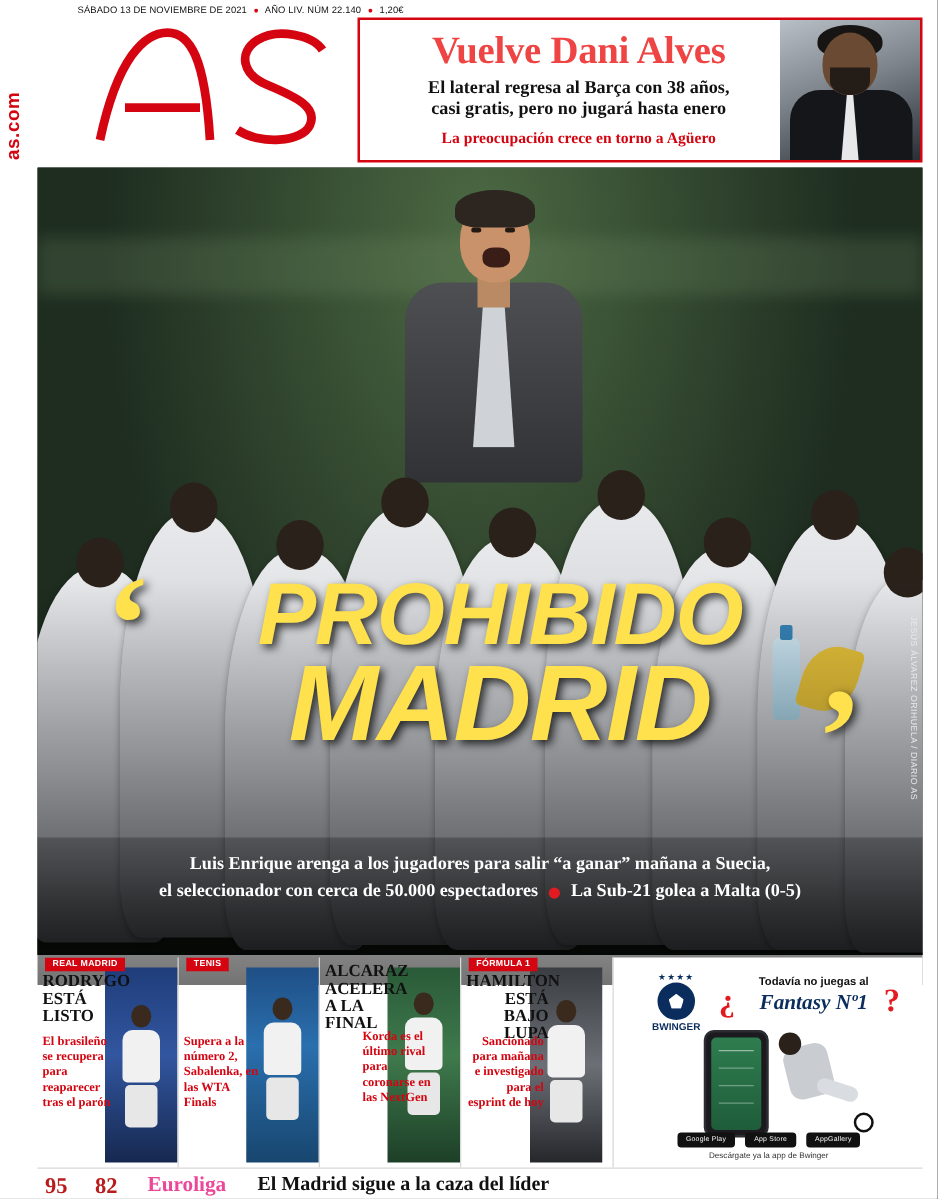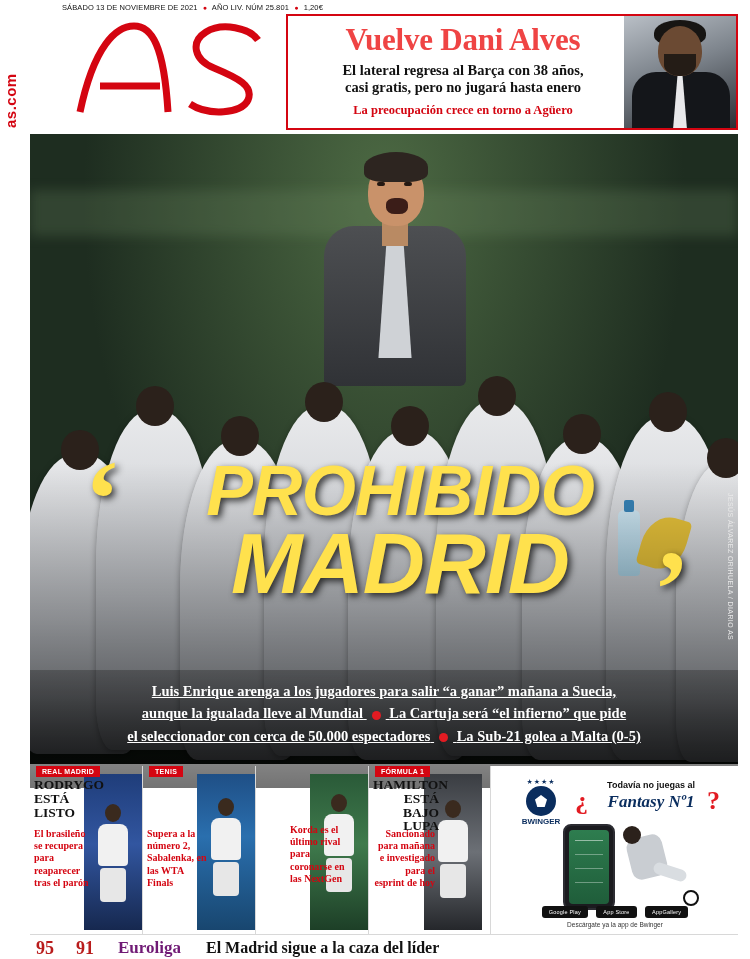--- a/index.html
+++ b/index.html
@@ -176,21 +176,21 @@
   }
   .quote-open { left: 54px; top: 310px; }
   .quote-close { right: 48px; top: 400px; }
 
   
   .leadtext {
     position: absolute; left: 30px; bottom: 0; width: 708px; height: 118px;
     background: linear-gradient(180deg, rgba(0,0,0,.25), rgba(0,0,0,.55));
     color: #fff; text-align: center; padding-top: 10px;
     font-family: "Liberation Serif", serif; font-weight: bold;
-    font-size: 14.5px; line-height: 1.55; text-decoration: underline;
+    font-size: 14.5px; line-height: 1.55;
   }
   .leadtext .dot {
     display: inline-block; width: 9px; height: 9px; border-radius: 50%;
     background: #e21b22; margin: 0 5px; vertical-align: middle;
   }
 
   
   .bottom {
     position: absolute; left: 30px; top: 766px; width: 708px; height: 168px;
   }
@@ -294,36 +294,36 @@
   .euro {
     position: absolute; left: 30px; top: 934px; width: 708px; height: 25px;
     border-top: 1px solid #d8d8d8;
   }
   .score {
     position: absolute; left: 6px; top: 3px;
     font-family: "Liberation Serif", serif; font-weight: bold; font-size: 18px; color: #b91c1c;
   }
   .euro .lg {
     position: absolute; left: 88px; top: 3px;
-    font-family: "Liberation Serif", serif; font-weight: bold; font-size: 17px; color: #701a75;
+    font-family: "Liberation Serif", serif; font-weight: bold; font-size: 17px; color: #ec4899;
   }
   .euro .txt {
     position: absolute; left: 176px; top: 4px;
     font-family: "Liberation Serif", serif; font-weight: bold; font-size: 16px; color: #111;
   }
 </style>
 </head>
 <body>
 
 <div class="page">
 
   <div class="topstrip">
     <span>SÁBADO 13 DE NOVIEMBRE DE 2021</span>
     <span class="sep">●</span>
-    <span>AÑO LIV. NÚM 25.801</span>
+    <span>AÑO LIV. NÚM 22.140</span>
     <span class="sep">●</span>
     <span>1,20€</span>
   </div>
 
   <div class="vertical-brand">as.com</div>
 
   <div class="as-logo">
     <svg width="200" height="108" viewBox="0 0 200 108" xmlns="http://www.w3.org/2000/svg" aria-hidden="true">
       <g fill="none" stroke="#d40511" stroke-width="7">
         <path d="M8 96 C 22 30, 44 10, 62 10 C 80 10, 92 30, 96 96"></path>
@@ -406,25 +406,20 @@
     <div class="bighead">
       <div class="l1">PROHIBIDO</div>
       <div class="l2">MADRID</div>
     </div>
 
     <div class="credit">JESÚS ÁLVAREZ ORIHUELA / DIARIO AS</div>
   </div>
 
   <div class="leadtext" style="top:670px;bottom:auto;">
     <div>Luis Enrique arenga a los jugadores para salir “a ganar” mañana a Suecia,</div>
-    <div>
-      <span>aunque la igualada lleve al Mundial</span>
-      <span class="dot"></span>
-      <span>La Cartuja será “el infierno” que pide</span>
-    </div>
     <div>
       <span>el seleccionador con cerca de 50.000 espectadores</span>
       <span class="dot"></span>
       <span>La Sub-21 golea a Malta (0-5)</span>
     </div>
   </div>
 
   <div class="bottom">
     <div class="cols">
 
@@ -447,20 +442,21 @@
         <div class="cimg img-badosa">
           <div class="figure" style="top:24px;">
               <div class="fhead"></div>
               <div class="fbody"></div>
               <div class="flegs"></div>
             </div>
         </div>
       </div>
 
       <div class="col">
+        <h3 style="top:4px;">ALCARAZ ACELERA A LA FINAL</h3>
         <div class="deck" style="top:58px;margin-left:30px;">Korda es el último rival para coronarse en las NextGen</div>
         <div class="cimg img-alcaraz">
           <div class="figure" style="top:20px;">
               <div class="fhead"></div>
               <div class="fbody"></div>
               <div class="flegs"></div>
             </div>
         </div>
       </div>
 
@@ -502,18 +498,18 @@
         <span class="store">Google Play</span>
         <span class="store">App Store</span>
         <span class="store">AppGallery</span>
       </div>
       <div class="foot">Descárgate ya la app de Bwinger</div>
     </div>
   </div>
 
   <div class="euro">
     <span class="score">95</span>
-    <span class="score" style="left:46px;">91</span>
+    <span class="score" style="left:46px;">82</span>
     <span class="lg">Euroliga</span>
     <span class="txt">El Madrid sigue a la caza del líder</span>
   </div>
 
 </div>
 
 </body></html>

